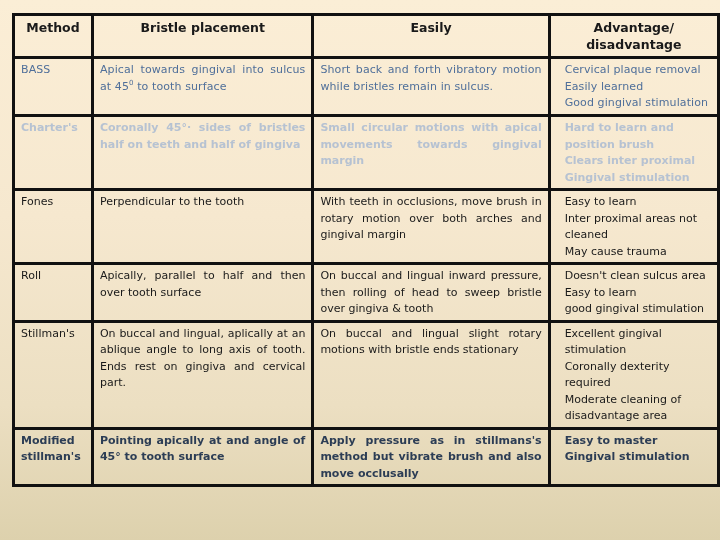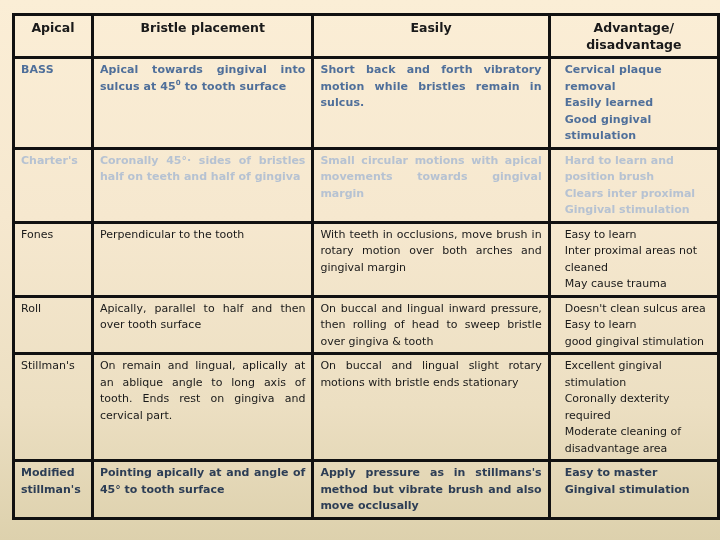--- a/index.html
+++ b/index.html
@@ -32,41 +32,41 @@
     }
     th {
       font-weight: bold;
       text-align: center;
       font-size: 12.5px;
       line-height: 17px;
       height: 35px;
       padding-top: 3px;
     }
     td.just { text-align: justify; }
-    .row-bass td { color: #4f6f9a; font-weight: bold; letter-spacing: 0.1px; }
+    .row-bass td { color: #4f6f9a; font-weight: normal; letter-spacing: 0.1px; }
     .row-charter td { color: #b6c2d2; font-weight: bold; }
     .row-modified td { color: #2c3d55; font-weight: bold; }
     .row-bass td.adv, .row-charter td.adv, .row-modified td.adv, .row-fones td.adv,
     .row-roll td.adv, .row-stillman td.adv { padding-left: 14px; }
     .line { display: block; }
     sup { font-size: 7px; line-height: 0; }
   </style>
 </head>
 <body>
 
 <table>
   <colgroup>
     <col style="width:79px">
     <col style="width:222px">
     <col style="width:238px">
     <col style="width:170px">
   </colgroup>
   <thead>
     <tr>
-      <th>Apical</th>
+      <th>Method</th>
       <th>Bristle placement</th>
       <th>Easily</th>
       <th>Advantage/ disadvantage</th>
     </tr>
   </thead>
   <tbody>
     <tr class="row-bass" style="height:58px">
       <td>BASS</td>
       <td class="just"><span>Apical towards gingival into sulcus at 45</span><sup>0</sup><span> to tooth surface</span></td>
       <td class="just">Short back and forth vibratory motion while bristles remain in sulcus.</td>
@@ -101,21 +101,21 @@
       <td class="just">Apically, parallel to half and then over tooth surface</td>
       <td class="just">On buccal and lingual inward pressure, then rolling of head to sweep bristle over gingiva &amp; tooth</td>
       <td class="adv">
         <span class="line">Doesn't clean sulcus area</span>
         <span class="line">Easy to learn</span>
         <span class="line">good gingival stimulation</span>
       </td>
     </tr>
     <tr class="row-stillman" style="height:106px">
       <td>Stillman's</td>
-      <td class="just">On remain and lingual, aplically at an ablique angle to long axis of tooth. Ends rest on gingiva and cervical part.</td>
+      <td class="just">On buccal and lingual, aplically at an ablique angle to long axis of tooth. Ends rest on gingiva and cervical part.</td>
       <td class="just">On buccal and lingual slight rotary motions with bristle ends stationary</td>
       <td class="adv">
         <span class="line">Excellent gingival stimulation</span>
         <span class="line">Coronally dexterity required</span>
         <span class="line">Moderate cleaning of disadvantage area</span>
       </td>
     </tr>
     <tr class="row-modified" style="height:56px">
       <td>Modified stillman's</td>
       <td class="just">Pointing apically at and angle of 45° to tooth surface</td>

